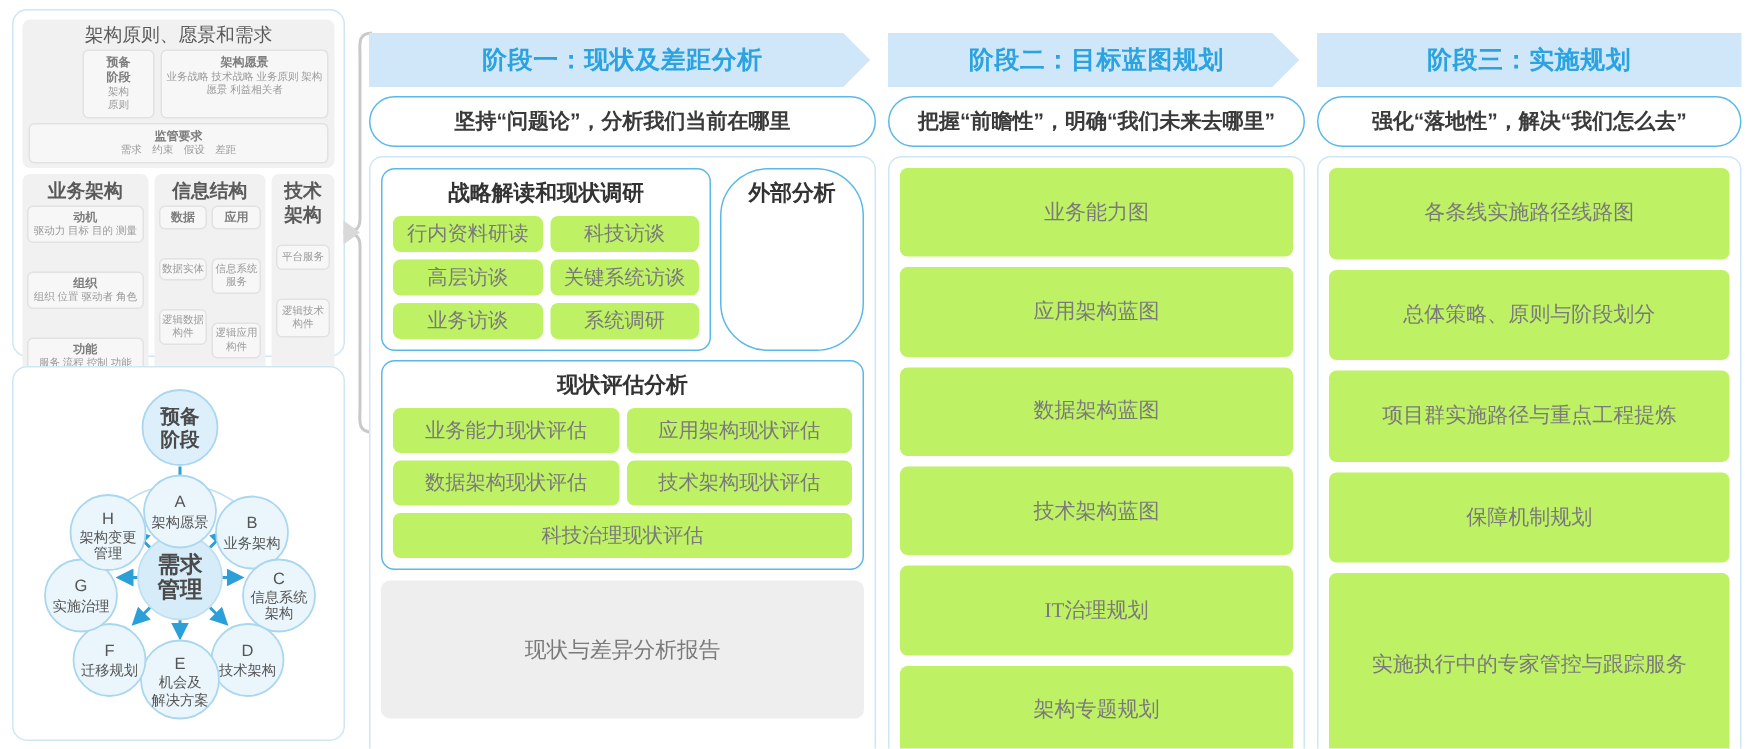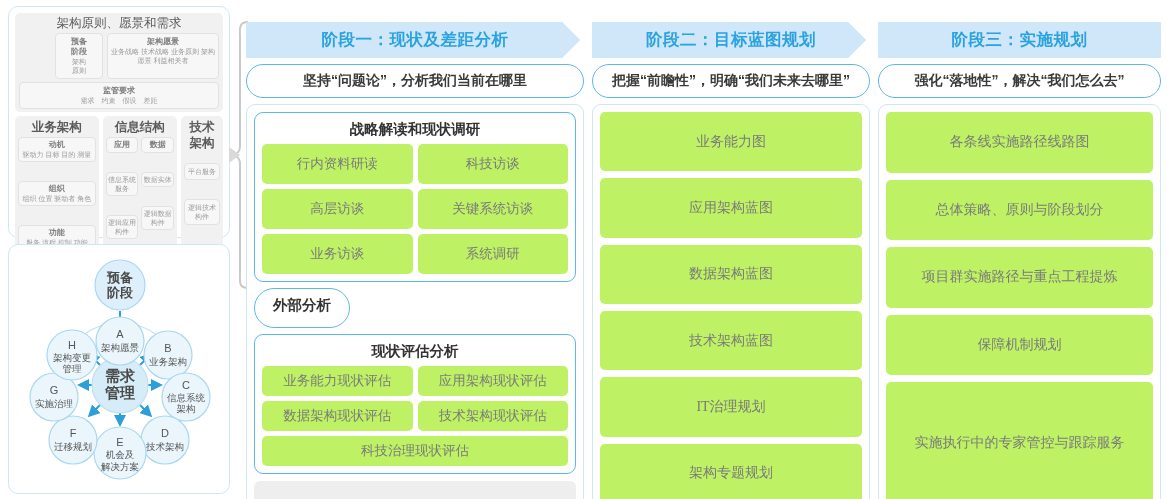--- a/index.html
+++ b/index.html
@@ -88,25 +88,25 @@
   .ph3 .ph-body{height:407px;display:flex;flex-direction:column;gap:7px;}
 
   .sec{border:1.5px solid #5bb9e8;border-radius:9px;box-sizing:border-box;padding:6px 7px 7px;background:#fff;}
   .sec-title{text-align:center;font-weight:bold;font-size:14.5px;color:#333;line-height:20px;margin-bottom:5px;}
   .chip{
     background:#bef264;border-radius:5px;color:#7a7a7a;font-size:13.5px;
     display:flex;align-items:center;justify-content:center;text-align:center;
     box-sizing:border-box;
     font-family:Liberation Serif, serif;
   }
-  .ph1-top{display:flex;gap:6px;flex-direction:column;}
+  .ph1-top{display:flex;gap:6px;}
   .sec-a{flex:1;}
   .sec-b{width:96px;border-radius:32px;}
   .grid2{display:flex;flex-wrap:wrap;gap:5px;}
-  .grid2 .chip{width:calc(50% - 2.5px);height:40px;}
+  .grid2 .chip{width:calc(50% - 2.5px);height:24px;}
   .col1{display:flex;flex-direction:column;gap:5px;}
   .col1 .chip{height:28px;}
   .sec-c{margin-top:6px;}
   .sec-c .chip{height:30px;}
   .chip-wide{width:100% !important;}
   .report{
     margin-top:7px;background:#eeeeee;border-radius:6px;height:92px;
     display:flex;align-items:center;justify-content:center;
     color:#7a7a7a;font-size:14.5px;
   }
@@ -162,44 +162,44 @@
               <div class="sub-t">服务 流程 控制 功能</div>
             </div>
           </div>
         </div>
 
         <div class="tri-col info">
           <div class="tri-h">信息结构</div>
           <div class="two-col">
             <div class="stack">
               <div class="sub" style="padding:2px 1px;">
+                <div class="sub-h">数据</div>
+              </div>
+              <div class="sub" style="padding:2px 1px;">
+                <div class="sub-t">数据实体</div>
+              </div>
+              <div class="sub" style="padding:2px 1px;">
+                <div class="sub-t">逻辑数据构件</div>
+              </div>
+              <div class="sub" style="padding:2px 1px;">
+                <div class="sub-t">物理数据构件</div>
+              </div>
+            </div>
+            <div class="stack">
+              <div class="sub" style="padding:2px 1px;">
                 <div class="sub-h">应用</div>
               </div>
               <div class="sub" style="padding:2px 1px;">
                 <div class="sub-t">信息系统服务</div>
               </div>
               <div class="sub" style="padding:2px 1px;">
                 <div class="sub-t">逻辑应用构件</div>
               </div>
               <div class="sub" style="padding:2px 1px;">
                 <div class="sub-t">物理应用构件</div>
-              </div>
-            </div>
-            <div class="stack">
-              <div class="sub" style="padding:2px 1px;">
-                <div class="sub-h">数据</div>
-              </div>
-              <div class="sub" style="padding:2px 1px;">
-                <div class="sub-t">数据实体</div>
-              </div>
-              <div class="sub" style="padding:2px 1px;">
-                <div class="sub-t">逻辑数据构件</div>
-              </div>
-              <div class="sub" style="padding:2px 1px;">
-                <div class="sub-t">物理数据构件</div>
               </div>
             </div>
           </div>
         </div>
 
         <div class="tri-col tech">
           <div class="tri-h">技术架构</div>
           <div class="stack" style="margin-top:12px;">
             <div class="sub" style="padding:3px 1px;">
               <div class="sub-t">平台服务</div>

